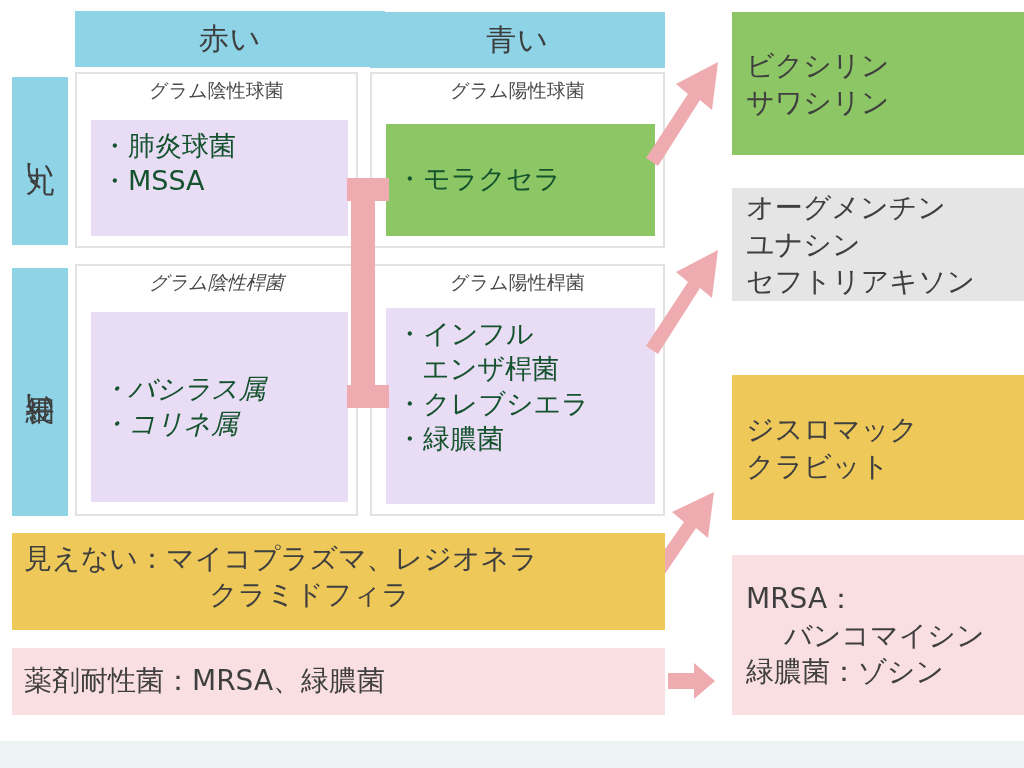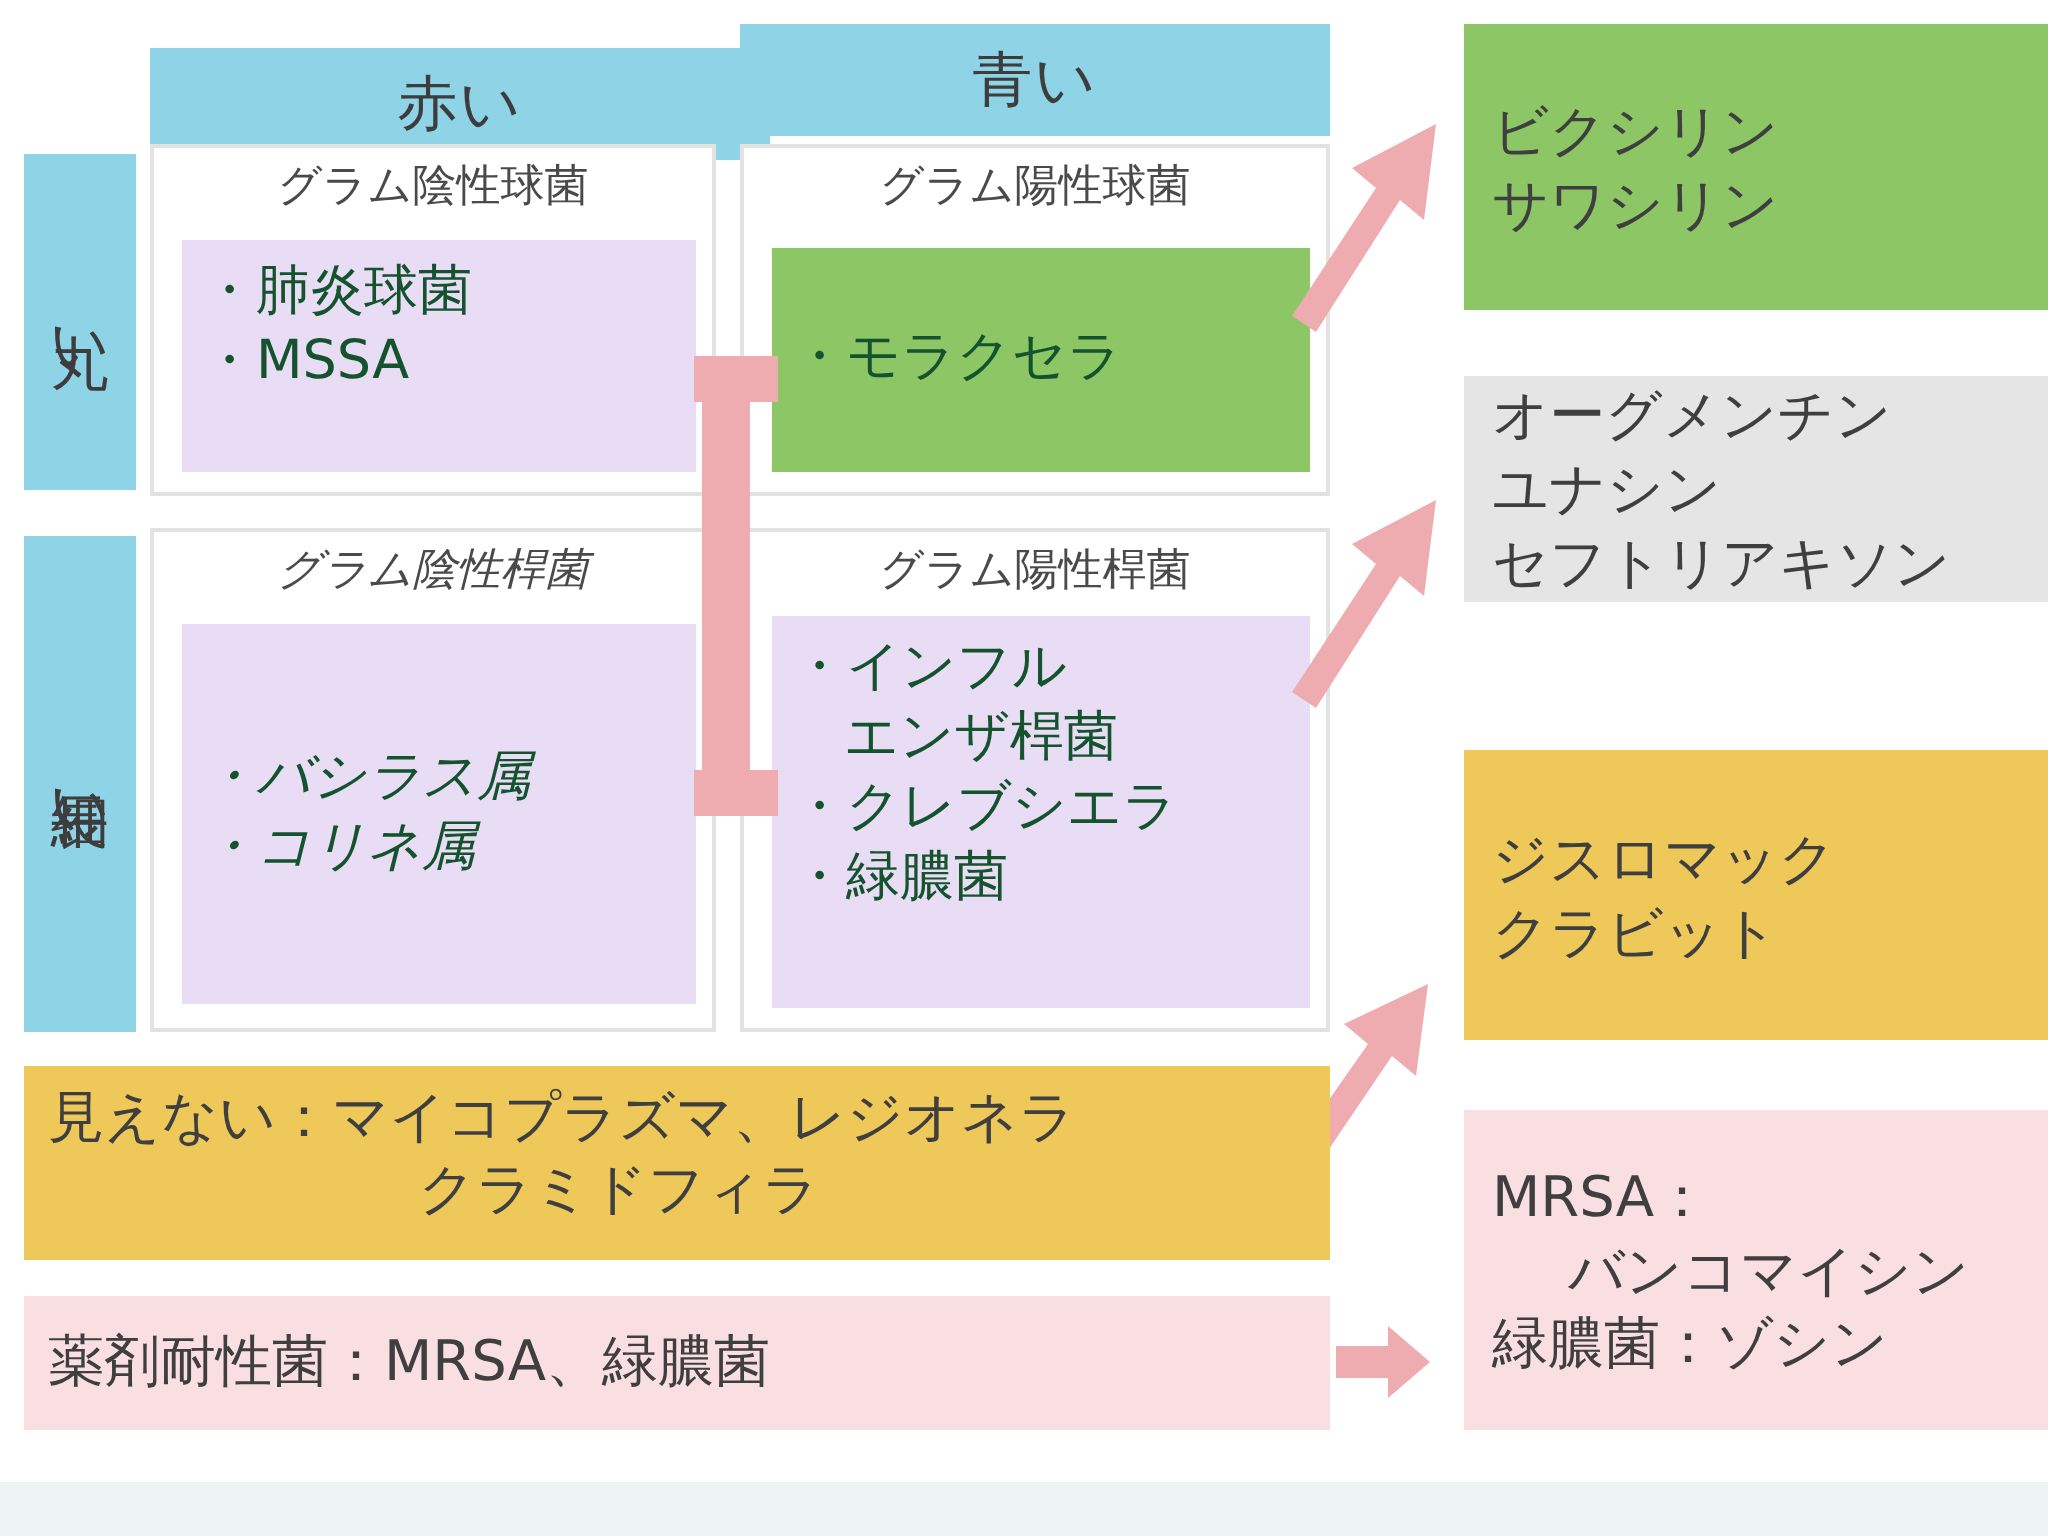--- a/index.html
+++ b/index.html
@@ -19,21 +19,21 @@
     background:#edf4f3;
   }
 
   
   .colhead{
     position:absolute;
     background:#8ed3e6;
     display:flex;align-items:center;justify-content:center;
     font-size:30px;color:#3d3d3d;letter-spacing:1px;
   }
-  #head-red{left:75px;top:24px;width:310px;height:56px;}
+  #head-red{left:75px;top:11px;width:310px;height:56px;}
   #head-blue{left:370px;top:12px;width:295px;height:56px;}
 
   
   .rowlabel{
     position:absolute;
     background:#8ed3e6;
     display:flex;align-items:center;justify-content:center;
     font-size:29px;color:#3d3d3d;
     writing-mode:vertical-rl;
     text-orientation:upright;
@@ -50,21 +50,21 @@
     box-sizing:border-box;
   }
   #cell-r1c1{left:75px;top:72px;width:283px;height:176px;}
   #cell-r1c2{left:370px;top:72px;width:295px;height:176px;}
   #cell-r2c1{left:75px;top:264px;width:283px;height:252px;font-style:italic;}
   #cell-r2c2{left:370px;top:264px;width:295px;height:252px;}
 
   .cell-title{
     position:absolute;left:0;top:4px;width:100%;
     text-align:center;
-    font-size:22px;color:#4a4a4a;
+    font-size:19px;color:#4a4a4a;
     white-space:nowrap;
   }
   .cell-list{
     position:absolute;left:14px;right:8px;
     background:#e9dcf5;
     padding:8px 8px 10px 10px;
     box-sizing:border-box;
     font-size:27px;
     line-height:1.30;
     color:#14532d;

